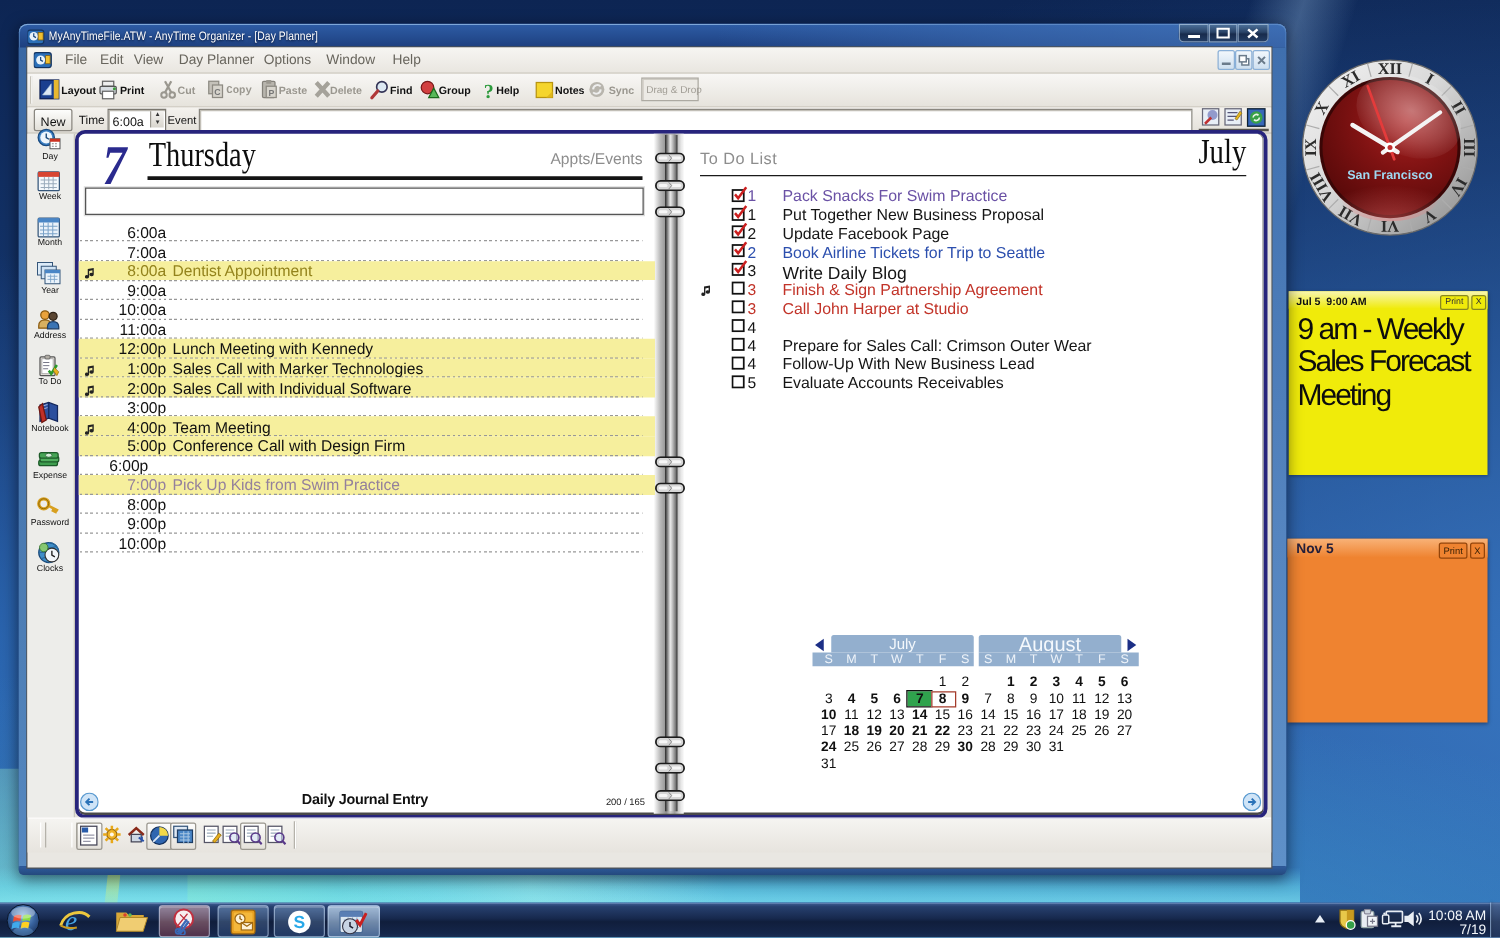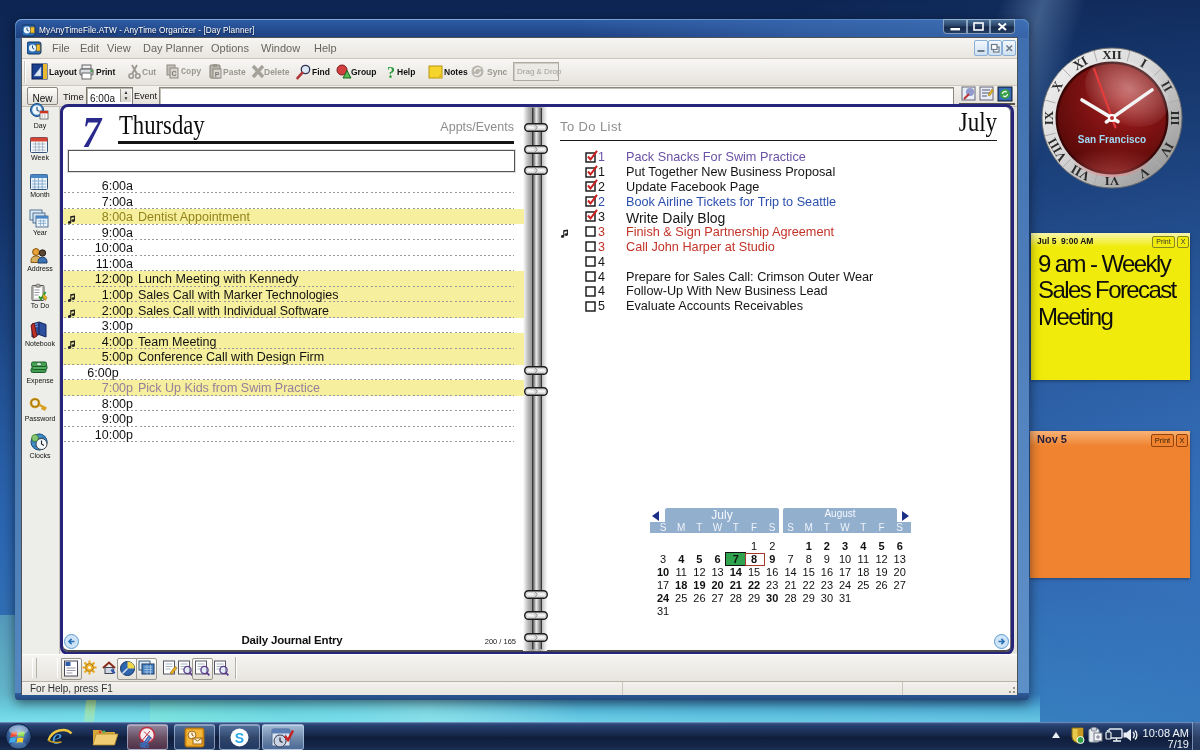--- a/index.html
+++ b/index.html
@@ -511,21 +511,21 @@
               <rect x="1" y="3" width="9" height="9" fill="#fff" stroke="#111" stroke-width="1.4"></rect>
             </svg></div>
           <div class="abs" style="left:576px;top:192.3px;font-size:12.5px;color:#151515;">5</div>
           <div class="abs" style="left:604px;top:192.3px;font-size:12.7px;color:#151515;white-space:nowrap;">Evaluate Accounts Receivables</div>
           <div class="abs" style="left:971.5px;top:526.5px;"><svg width="15" height="15" viewBox="0 0 15 15">
               <circle cx="7.5" cy="7.5" r="7" fill="#cfe4f7" stroke="#5a9ad0"></circle>
               <path d="M4.5 7.5 H10 M7.4 4.9 L10 7.5 L7.4 10.1" stroke="#2a72b8" stroke-width="1.6" fill="none"></path>
             </svg></div>
           <div class="abs" style="left:643px;top:400.5px;width:114px;height:14px;background:#93afce;border-radius:2px 2px 0 0;text-align:center;font-size:12px;color:#f4f8fc;">July</div>
           <div class="abs" style="left:628px;top:414.5px;width:129px;height:11px;background:#93afce;"></div>
-          <div class="abs" style="left:761px;top:400.5px;width:114px;height:14px;background:#93afce;border-radius:2px 2px 0 0;text-align:center;font-size:10px;color:#f4f8fc;">August</div>
+          <div class="abs" style="left:761px;top:400.5px;width:114px;height:14px;background:#93afce;border-radius:2px 2px 0 0;text-align:center;font-size:16px;color:#f4f8fc;">August</div>
           <div class="abs" style="left:761px;top:414.5px;width:128px;height:11px;background:#93afce;"></div>
           <div class="abs" style="left:630px;top:404px;width:0;height:0;border-top:5px solid transparent;border-bottom:5px solid transparent;border-right:7px solid #1c2f86;"></div>
           <div class="abs" style="left:880px;top:404px;width:0;height:0;border-top:5px solid transparent;border-bottom:5px solid transparent;border-left:7px solid #1c2f86;"></div>
           <div class="abs" style="left:633px;top:414.5px;width:16px;text-align:center;font-size:10px;color:#eef3f9;">S</div>
           <div class="abs" style="left:651.2px;top:414.5px;width:16px;text-align:center;font-size:10px;color:#eef3f9;">M</div>
           <div class="abs" style="left:669.4px;top:414.5px;width:16px;text-align:center;font-size:10px;color:#eef3f9;">T</div>
           <div class="abs" style="left:687.6px;top:414.5px;width:16px;text-align:center;font-size:10px;color:#eef3f9;">W</div>
           <div class="abs" style="left:705.8px;top:414.5px;width:16px;text-align:center;font-size:10px;color:#eef3f9;">T</div>
           <div class="abs" style="left:724px;top:414.5px;width:16px;text-align:center;font-size:10px;color:#eef3f9;">F</div>
           <div class="abs" style="left:742.2px;top:414.5px;width:16px;text-align:center;font-size:10px;color:#eef3f9;">S</div>
@@ -654,32 +654,20 @@
             </svg></div>
           <div class="abs" style="left:190.6px;top:4.5px;"><svg width="16" height="16" viewBox="0 0 16 16">
               <rect x="1.5" y="1" width="11" height="13" fill="#fff" stroke="#556"></rect>
               <path d="M3.5 4 h7 M3.5 6.5 h7 M3.5 9 h5" stroke="#9ab" stroke-width="0.9"></path>
               <circle cx="10.5" cy="10" r="3.6" fill="rgba(200,215,240,0.5)" stroke="#5a3a8a" stroke-width="1.3"></circle>
               <path d="M12.8 12.6 L15.4 15.4" stroke="#5a3a8a" stroke-width="1.8"></path>
             </svg></div>
           <div class="abs" style="left:213px;top:2px;width:1px;height:22px;background:#b5b2aa;border-right:1px solid #fff;"></div>
         </div>
 
-      <div class="abs" style="left:0;top:643px;width:995px;height:13px;background:linear-gradient(180deg,#f2f1ee,#e8e6e0);border-top:1px solid #b8b4aa;">
-        <div class="abs" style="left:8px;top:1px;font-size:10px;color:#333;">For Help, press F1</div>
-        <div class="abs" style="left:600px;top:0px;width:1px;height:13px;background:#cac6bc;"></div>
-        <div class="abs" style="left:880px;top:0px;width:1px;height:13px;background:#cac6bc;"></div>
-        <svg class="abs" style="left:984px;top:2px" width="10" height="10" viewBox="0 0 10 10">
-            <g fill="#9a968c">
-              <rect x="7" y="7" width="2" height="2"></rect>
-              <rect x="7" y="3" width="2" height="2"></rect>
-              <rect x="3" y="7" width="2" height="2"></rect>
-            </g>
-          </svg>
-      </div>
     </div>
   </div>
   <div class="abs" style="left:0;top:722px;width:1200px;height:28px;
  background:linear-gradient(180deg,#42639a 0%,#27406e 12%,#17294e 45%,#101e3c 55%,#15264a 88%,#1b3055 100%);
  box-shadow:inset 0 1px 0 rgba(150,180,220,0.5);">
       <svg class="abs" style="left:5px;top:1px" width="27" height="27" viewBox="0 0 27 27">
 <defs>
           <radialGradient id="orb" cx="0.5" cy="0.35" r="0.75">
             <stop offset="0" stop-color="#8ab4e0"></stop>
             <stop offset="0.5" stop-color="#38639e"></stop>

